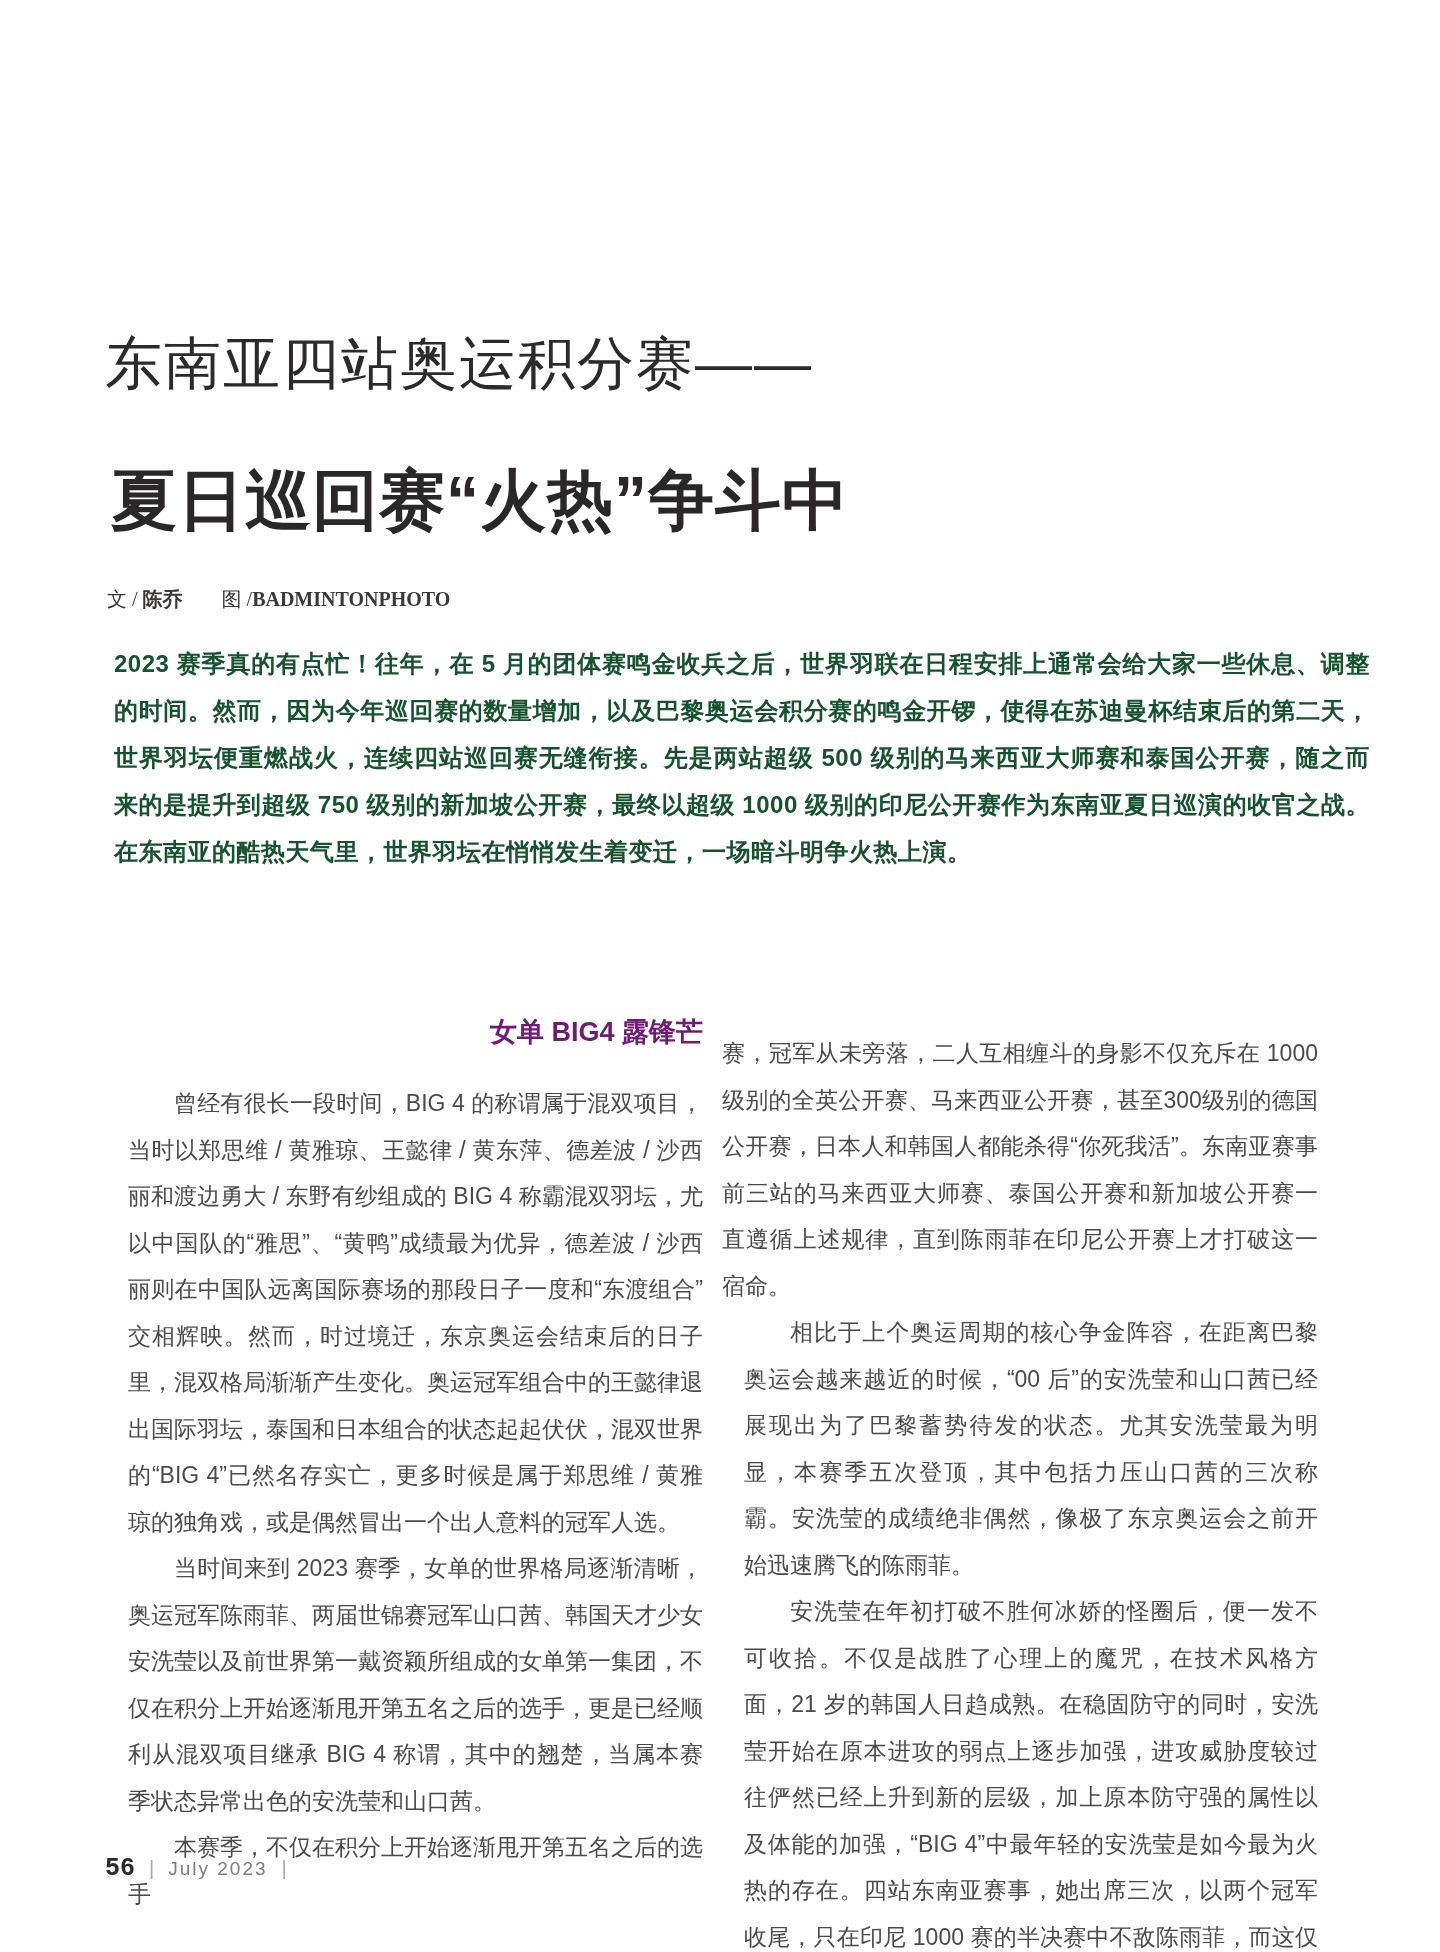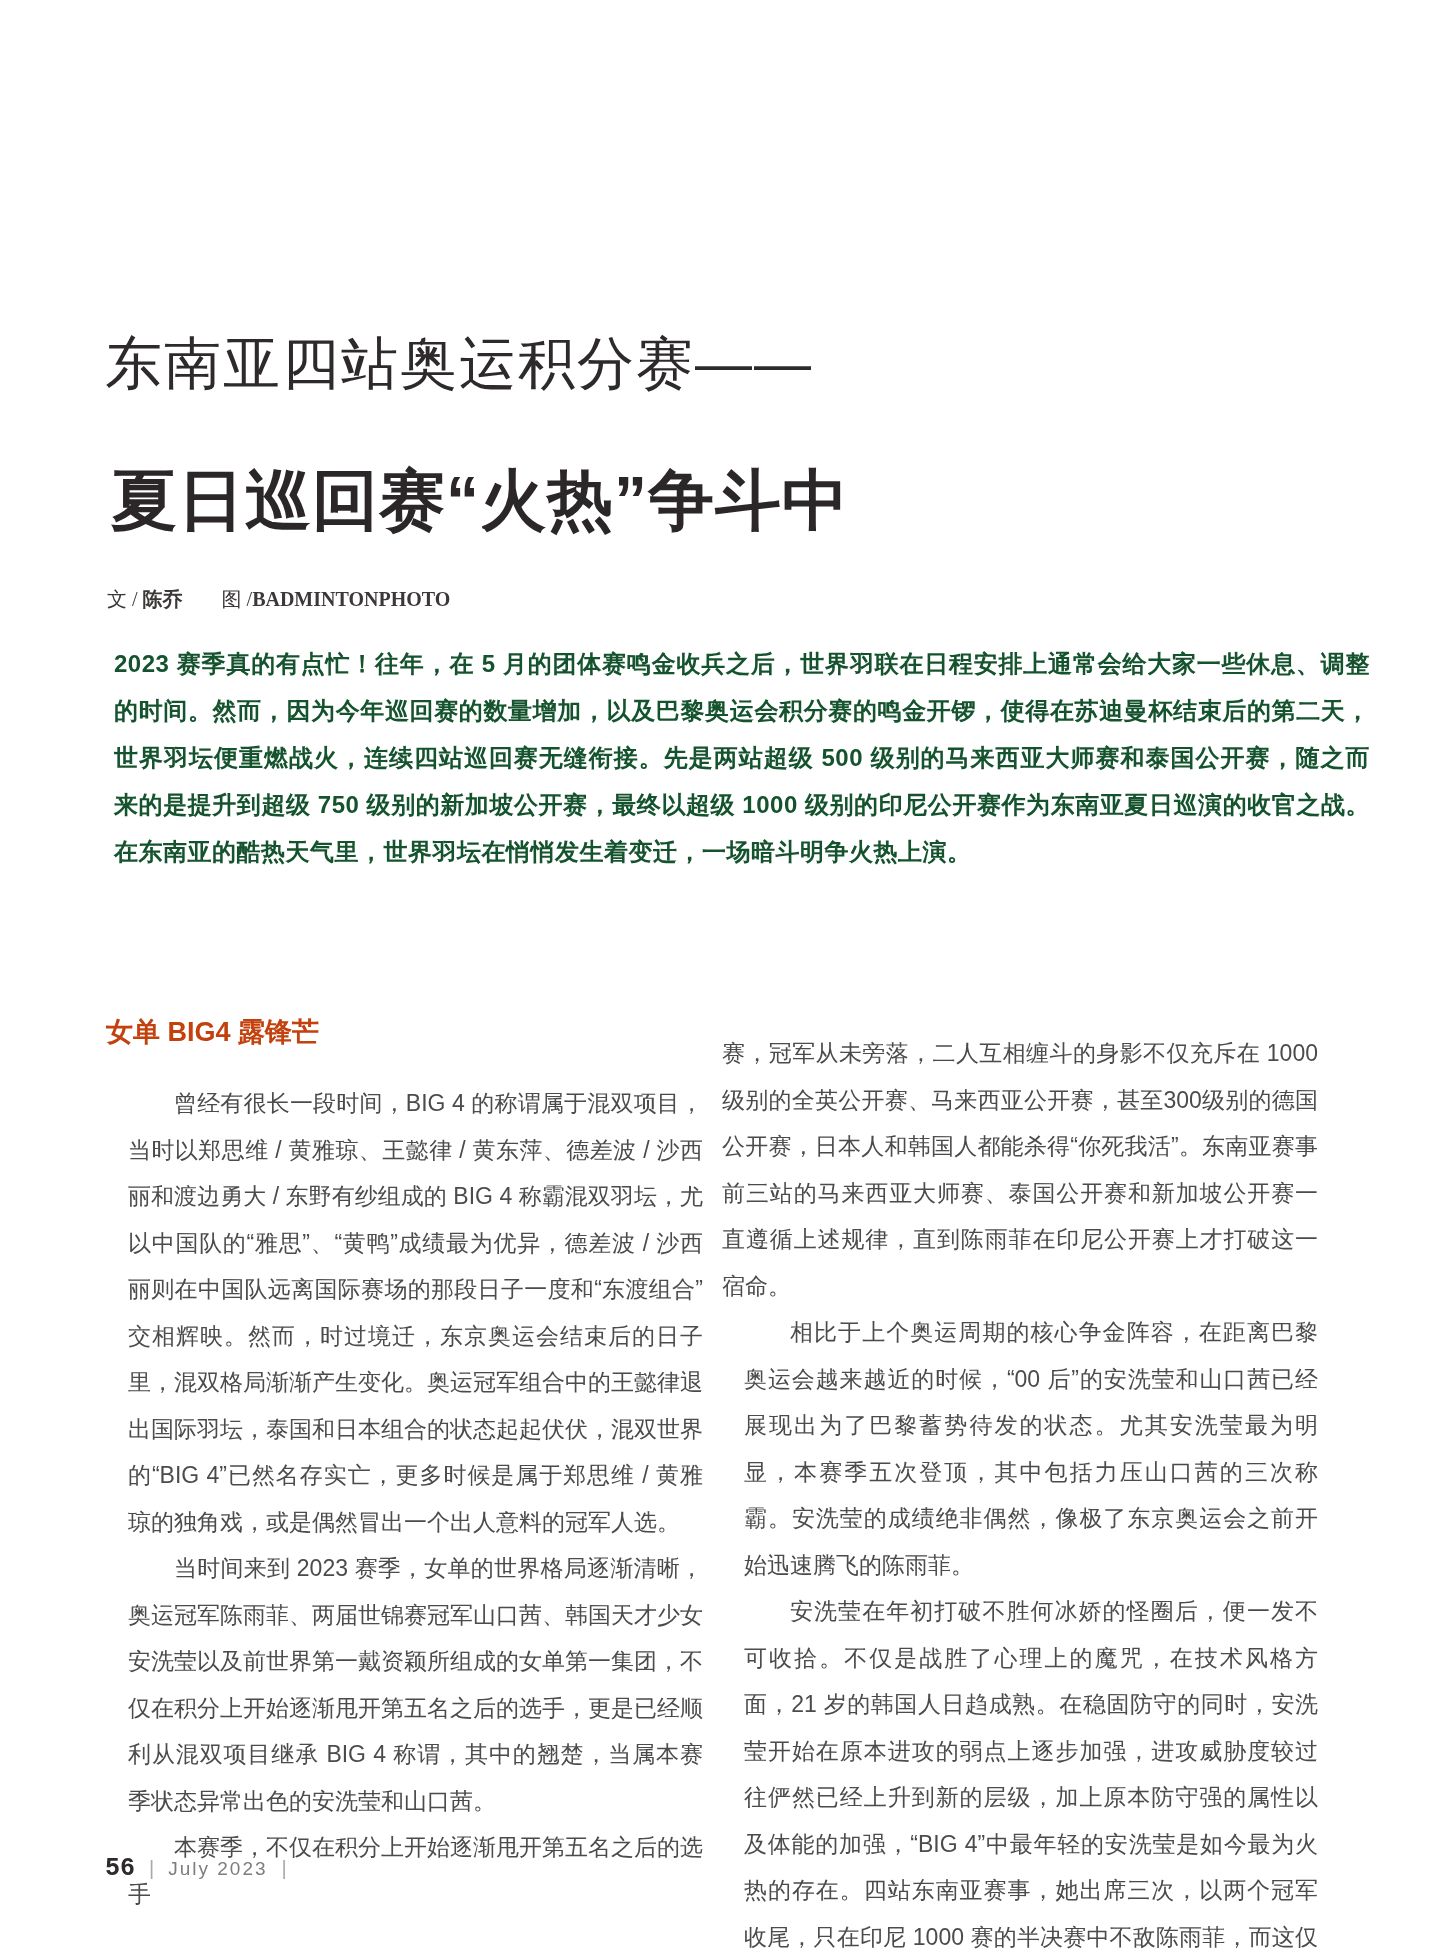--- a/index.html
+++ b/index.html
@@ -70,22 +70,22 @@
     line-height: 46.5px;
     text-align: justify;
   }
   .col-left  { left: 106px; top: 1014px; width: 597px; }
   .col-right { left: 722px; top: 1030px; width: 596px; }
   .section-heading {
     margin: 0 0 30px 0;
     font-size: 27px;
     line-height: 36px;
     font-weight: 800;
-    color: #c2410c;
-    text-align: left;
+    color: #701a75;
+    text-align: right;
   }
   .col p { margin: 0; }
   .col p.indent { text-indent: 2em; margin-left: 22px; }
   .footer {
     position: absolute;
     left: 105px;
     top: 1854px;
     display: flex;
     align-items: center;
     gap: 14px;

